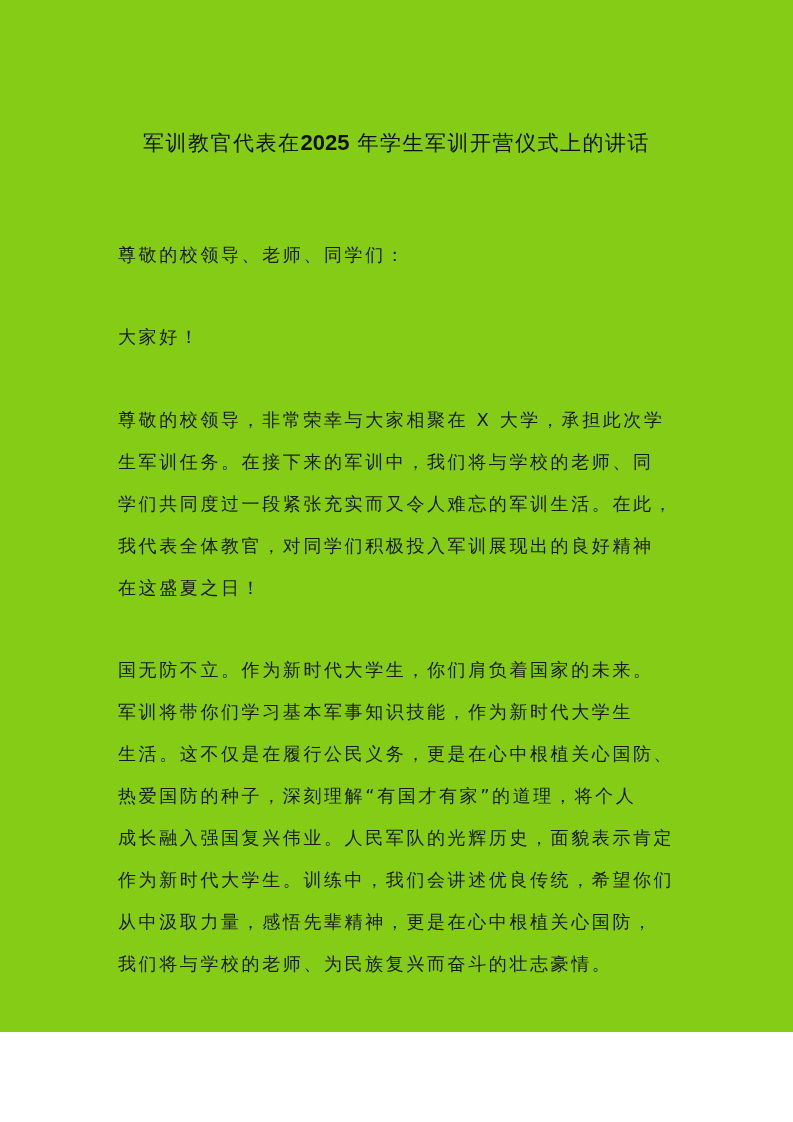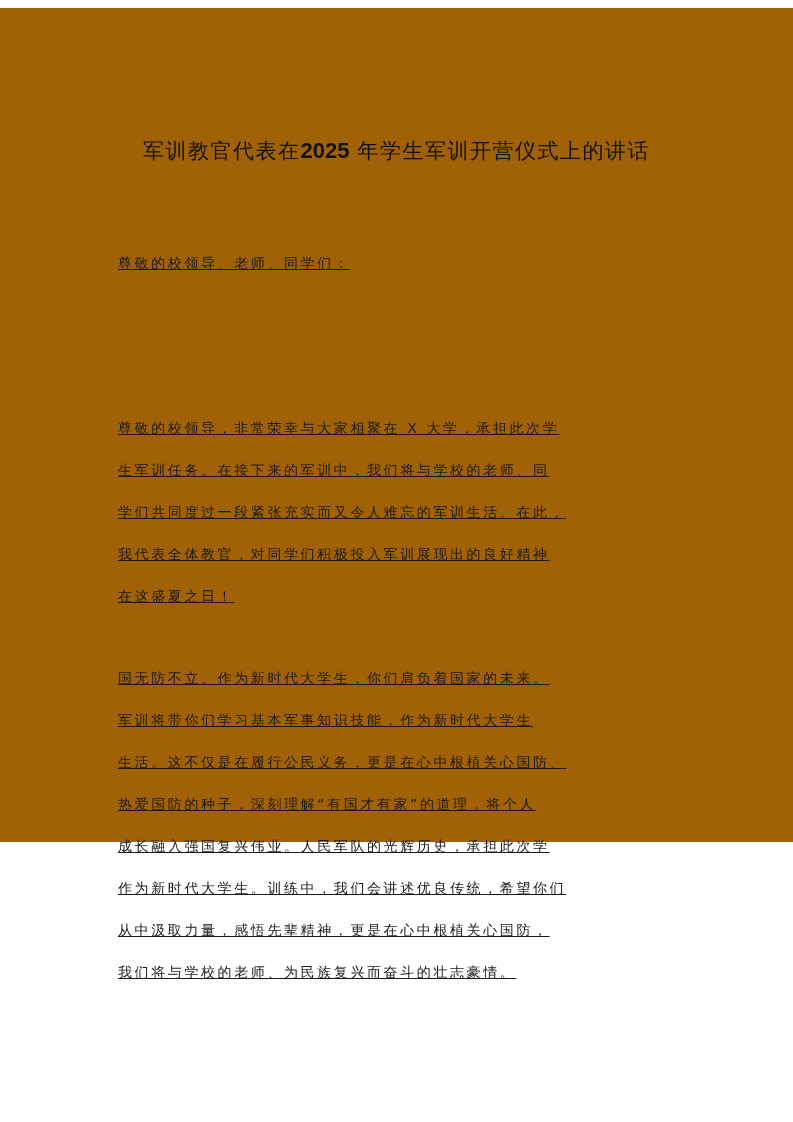--- a/index.html
+++ b/index.html
@@ -1,54 +1,55 @@
 <!DOCTYPE html>
 <html><head>
 <meta charset="utf-8">
 <style>
   html, body { margin: 0; padding: 0; background: #ffffff; }
   body {
     width: 793px; height: 1122px; position: relative; overflow: hidden;
     font-family: "DejaVu Sans", sans-serif; color: #1a1a1a;
   }
-  .page { position: absolute; left: 0; top: 8px; width: 793px; height: 834px; background: #a16207; }
+  .page { position: absolute; left: 0; top: 0; width: 793px; height: 1032px; background: #84cc16; }
   .title {
     position: absolute; left: 0; top: 128px; width: 793px; text-align: center;
     font-size: 21px; letter-spacing: 1.5px; line-height: 30px; color: #111;
   }
   .title .num { font-family: "Liberation Sans", sans-serif; font-weight: bold; font-size: 22px; letter-spacing: 0; }
   .line {
-    position: absolute; left: 118px; width: 570px; font-size: 14px; line-height: 30px;
-    letter-spacing: 2.6px; white-space: nowrap; color: #1a1a1a; text-decoration: underline;
+    position: absolute; left: 118px; width: 570px; font-size: 18px; line-height: 30px;
+    letter-spacing: 2.6px; white-space: nowrap; color: #1a1a1a;
   }
 </style>
 </head>
 <body>
 
 <div class="page">
 
   <div class="title">
     <span>军训教官代表在</span><span class="num">2025</span><span> 年学生军训开营仪式上的讲话</span>
   </div>
 
   <div class="line" style="top:240px">尊敬的校领导、老师、同学们：</div>
 
+  <div class="line" style="top:322px">大家好！</div>
 
   <div>
     <div class="line" style="top:405px">尊敬的校领导，非常荣幸与大家相聚在 X 大学，承担此次学</div>
     <div class="line" style="top:447px">生军训任务。在接下来的军训中，我们将与学校的老师、同</div>
     <div class="line" style="top:489px">学们共同度过一段紧张充实而又令人难忘的军训生活。在此，</div>
     <div class="line" style="top:531px">我代表全体教官，对同学们积极投入军训展现出的良好精神</div>
     <div class="line" style="top:573px">在这盛夏之日！</div>
   </div>
 
   <div>
     <div class="line" style="top:655px">国无防不立。作为新时代大学生，你们肩负着国家的未来。</div>
     <div class="line" style="top:697px">军训将带你们学习基本军事知识技能，作为新时代大学生</div>
     <div class="line" style="top:739px">生活。这不仅是在履行公民义务，更是在心中根植关心国防、</div>
     <div class="line" style="top:781px">热爱国防的种子，深刻理解“有国才有家”的道理，将个人</div>
-    <div class="line" style="top:823px">成长融入强国复兴伟业。人民军队的光辉历史，承担此次学</div>
+    <div class="line" style="top:823px">成长融入强国复兴伟业。人民军队的光辉历史，面貌表示肯定</div>
     <div class="line" style="top:865px">作为新时代大学生。训练中，我们会讲述优良传统，希望你们</div>
     <div class="line" style="top:907px">从中汲取力量，感悟先辈精神，更是在心中根植关心国防，</div>
     <div class="line" style="top:949px">我们将与学校的老师、为民族复兴而奋斗的壮志豪情。</div>
   </div>
 
 </div>
 
 </body></html>

